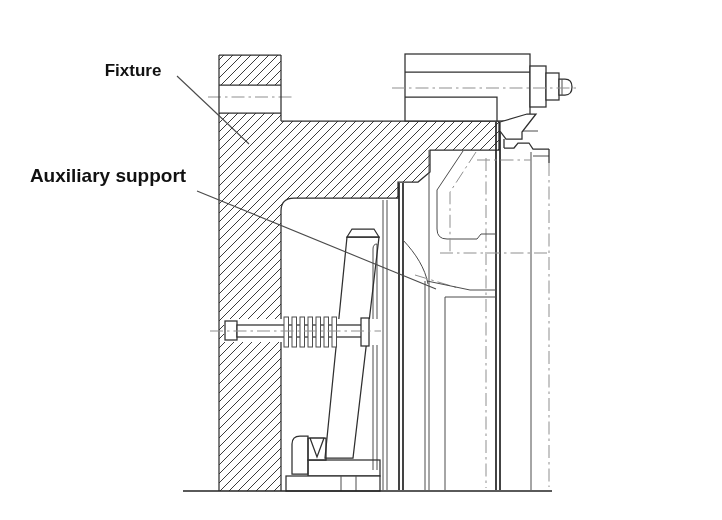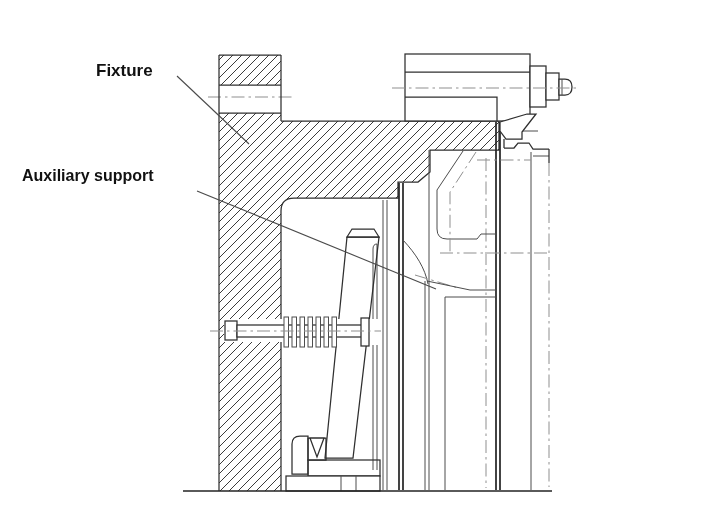--- a/index.html
+++ b/index.html
@@ -1,22 +1,22 @@
 <!DOCTYPE html>
 <html><head>
 <meta charset="utf-8">
 <style>
   html,body{margin:0;padding:0;background:#ffffff;}
   #stage{position:relative;width:722px;height:520px;background:#ffffff;overflow:hidden;
          font-family:"Liberation Sans", sans-serif;}
   #drawing{position:absolute;left:0;top:0;width:722px;height:520px;}
-  .callout{position:absolute;color:#111;font-weight:bold;
+  .callout{position:absolute;color:#111;font-weight:bold;text-align:center;
            -webkit-user-select:none;user-select:none;}
   #fixture-label{left:96px;top:61px;width:74px;font-size:17px;line-height:20px;}
-  #aux-label{left:22px;top:166px;width:172px;font-size:16px;line-height:19px;}
+  #aux-label{left:22px;top:166px;width:172px;font-size:19px;line-height:19px;}
   
   .ln  {stroke:#2f2f2f;stroke-width:1.25;fill:none;}
   .lnb {stroke:#232323;stroke-width:1.7;fill:none;}
   .lnl {stroke:#4d4d4d;stroke-width:1;fill:none;}
   .cl  {stroke:#8f8f8f;stroke-width:1;fill:none;stroke-dasharray:13 4 2.5 4;}
   .wh  {fill:#ffffff;}
   .ld  {stroke:#4a4a4a;stroke-width:1.1;fill:none;}
 </style>
 </head>
 <body>

